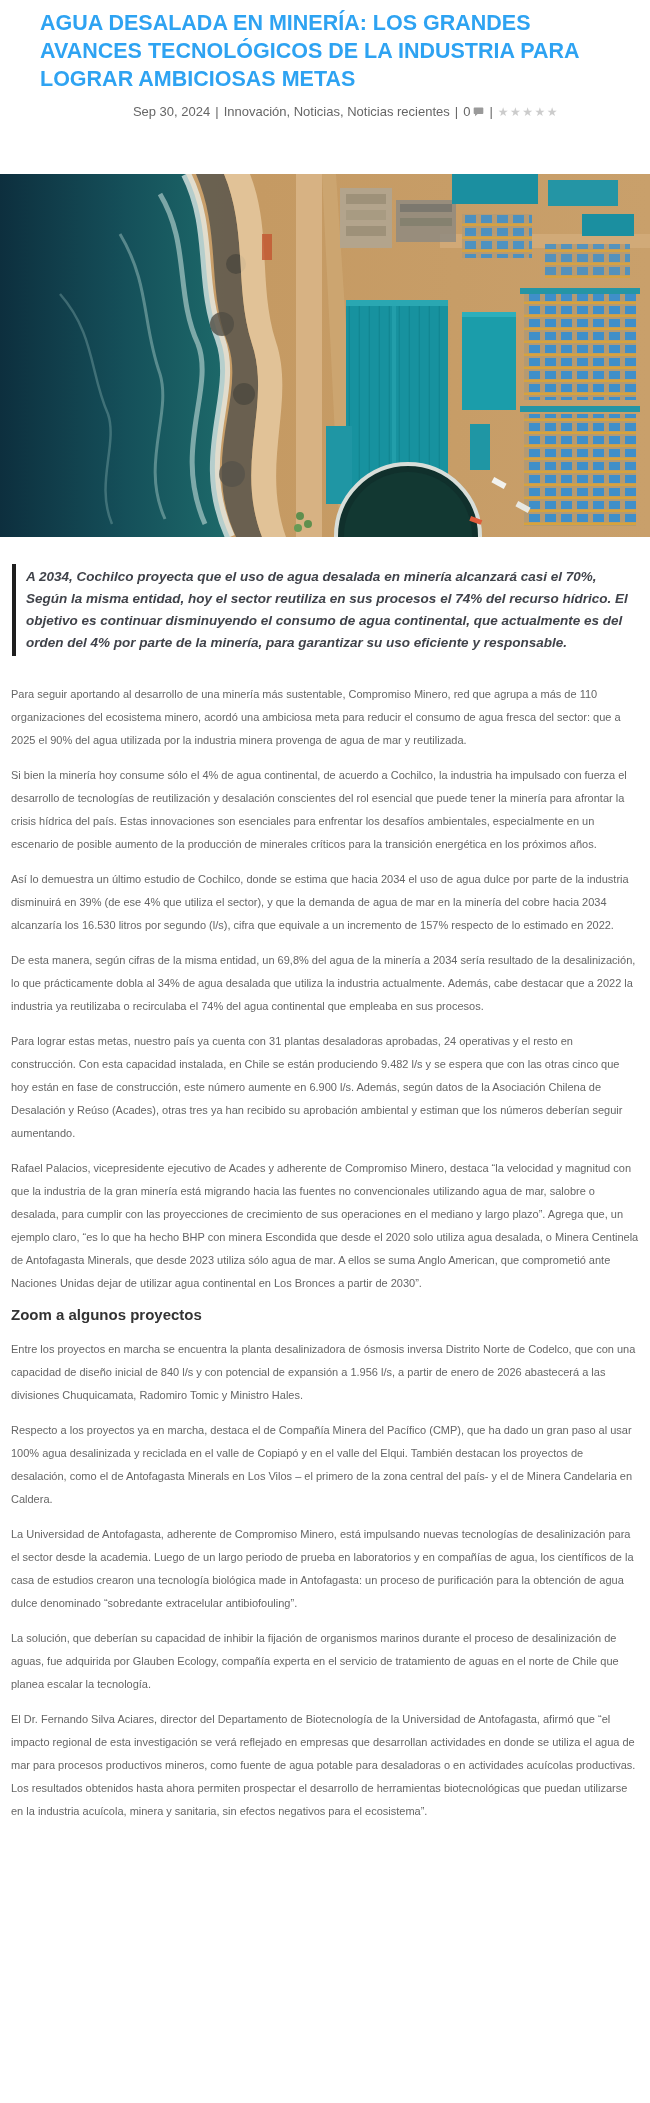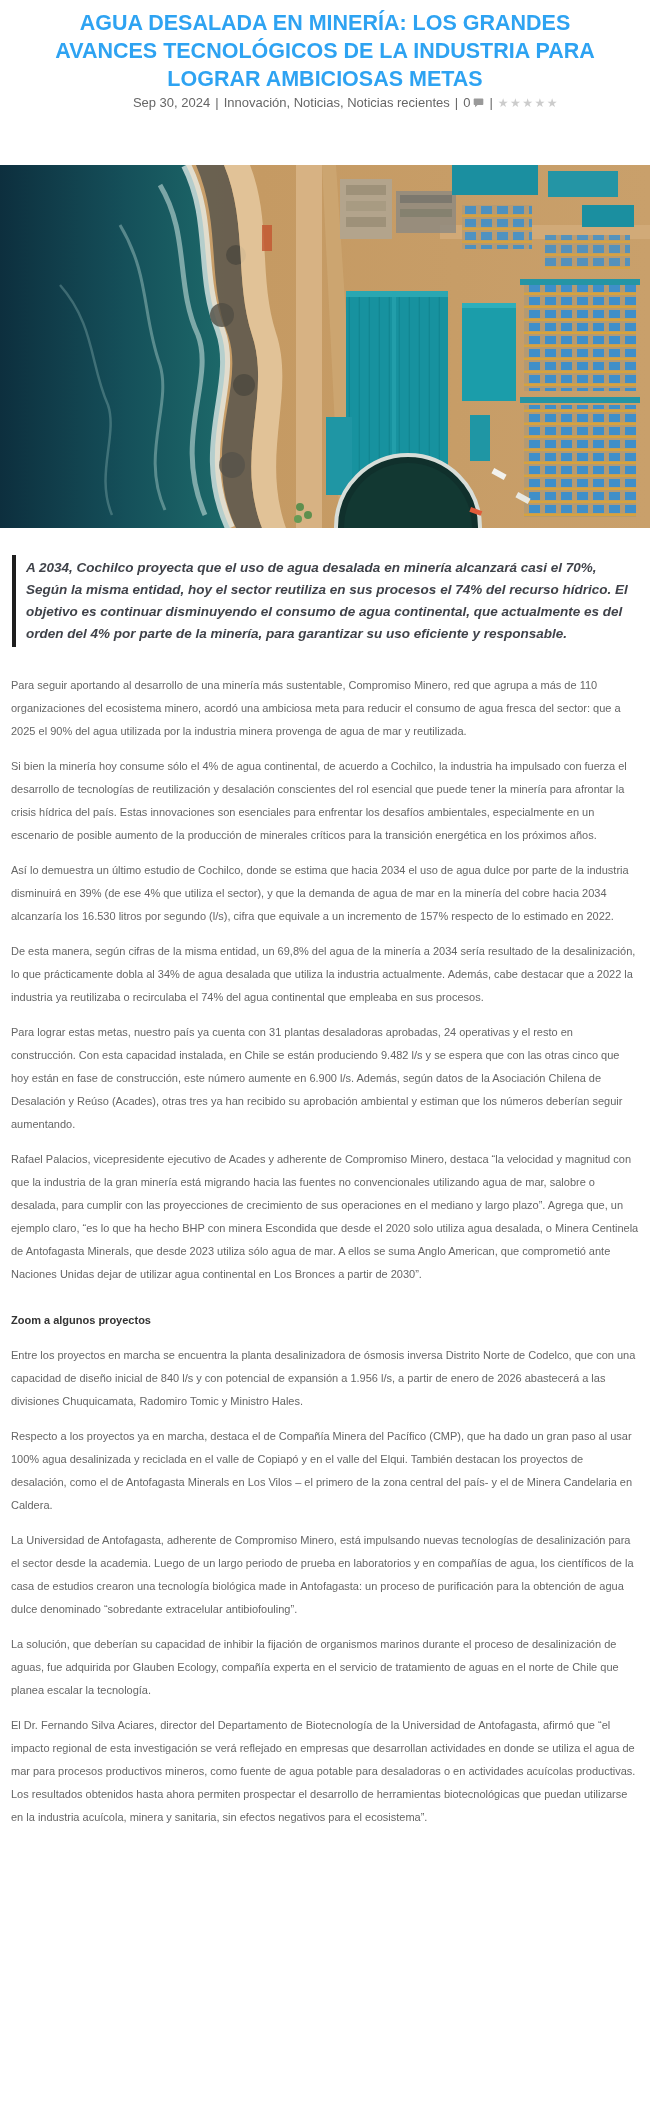--- a/index.html
+++ b/index.html
@@ -12,28 +12,29 @@
     font-family: "Liberation Sans", "DejaVu Sans", sans-serif;
     color: #666666;
     height: 2103px;
     overflow: hidden;
   }
   .post {
     width: 650px;
   }
   .post-title {
     margin: 10px 40px 0;
-    text-align: center;
+    text-align: left;
     color: #2ea3f2;
     font-size: 21.5px;
     line-height: 1.3;
     font-weight: 700;
     letter-spacing: 0;
   }
   .post-meta {
+    margin-top: 9px;
     text-align: center;
     font-size: 13px;
     color: #666666;
     line-height: 17px;
     padding-left: 42px;
   }
   .post-meta .sep {
     margin: 0 5px;
     color: #666666;
   }
@@ -74,25 +75,25 @@
   .content p.para {
     font-size: 11px;
     line-height: 23px;
     color: #666666;
     margin: 12px 0 0;
   }
   .content p.para.first {
     margin-top: 27px;
   }
   .content h2.subhead {
-    font-size: 11px;
+    font-size: 15px;
     line-height: 23px;
     color: #333333;
     font-weight: 700;
-    margin: 23px 0 0;
+    margin: 8px 0 0;
   }
 </style>
 </head>
 <body>
 
 <article class="post">
 
   <h1 class="post-title">AGUA DESALADA EN MINERÍA: LOS GRANDES AVANCES TECNOLÓGICOS DE LA INDUSTRIA PARA LOGRAR AMBICIOSAS METAS</h1>
 
   <div class="post-meta">

